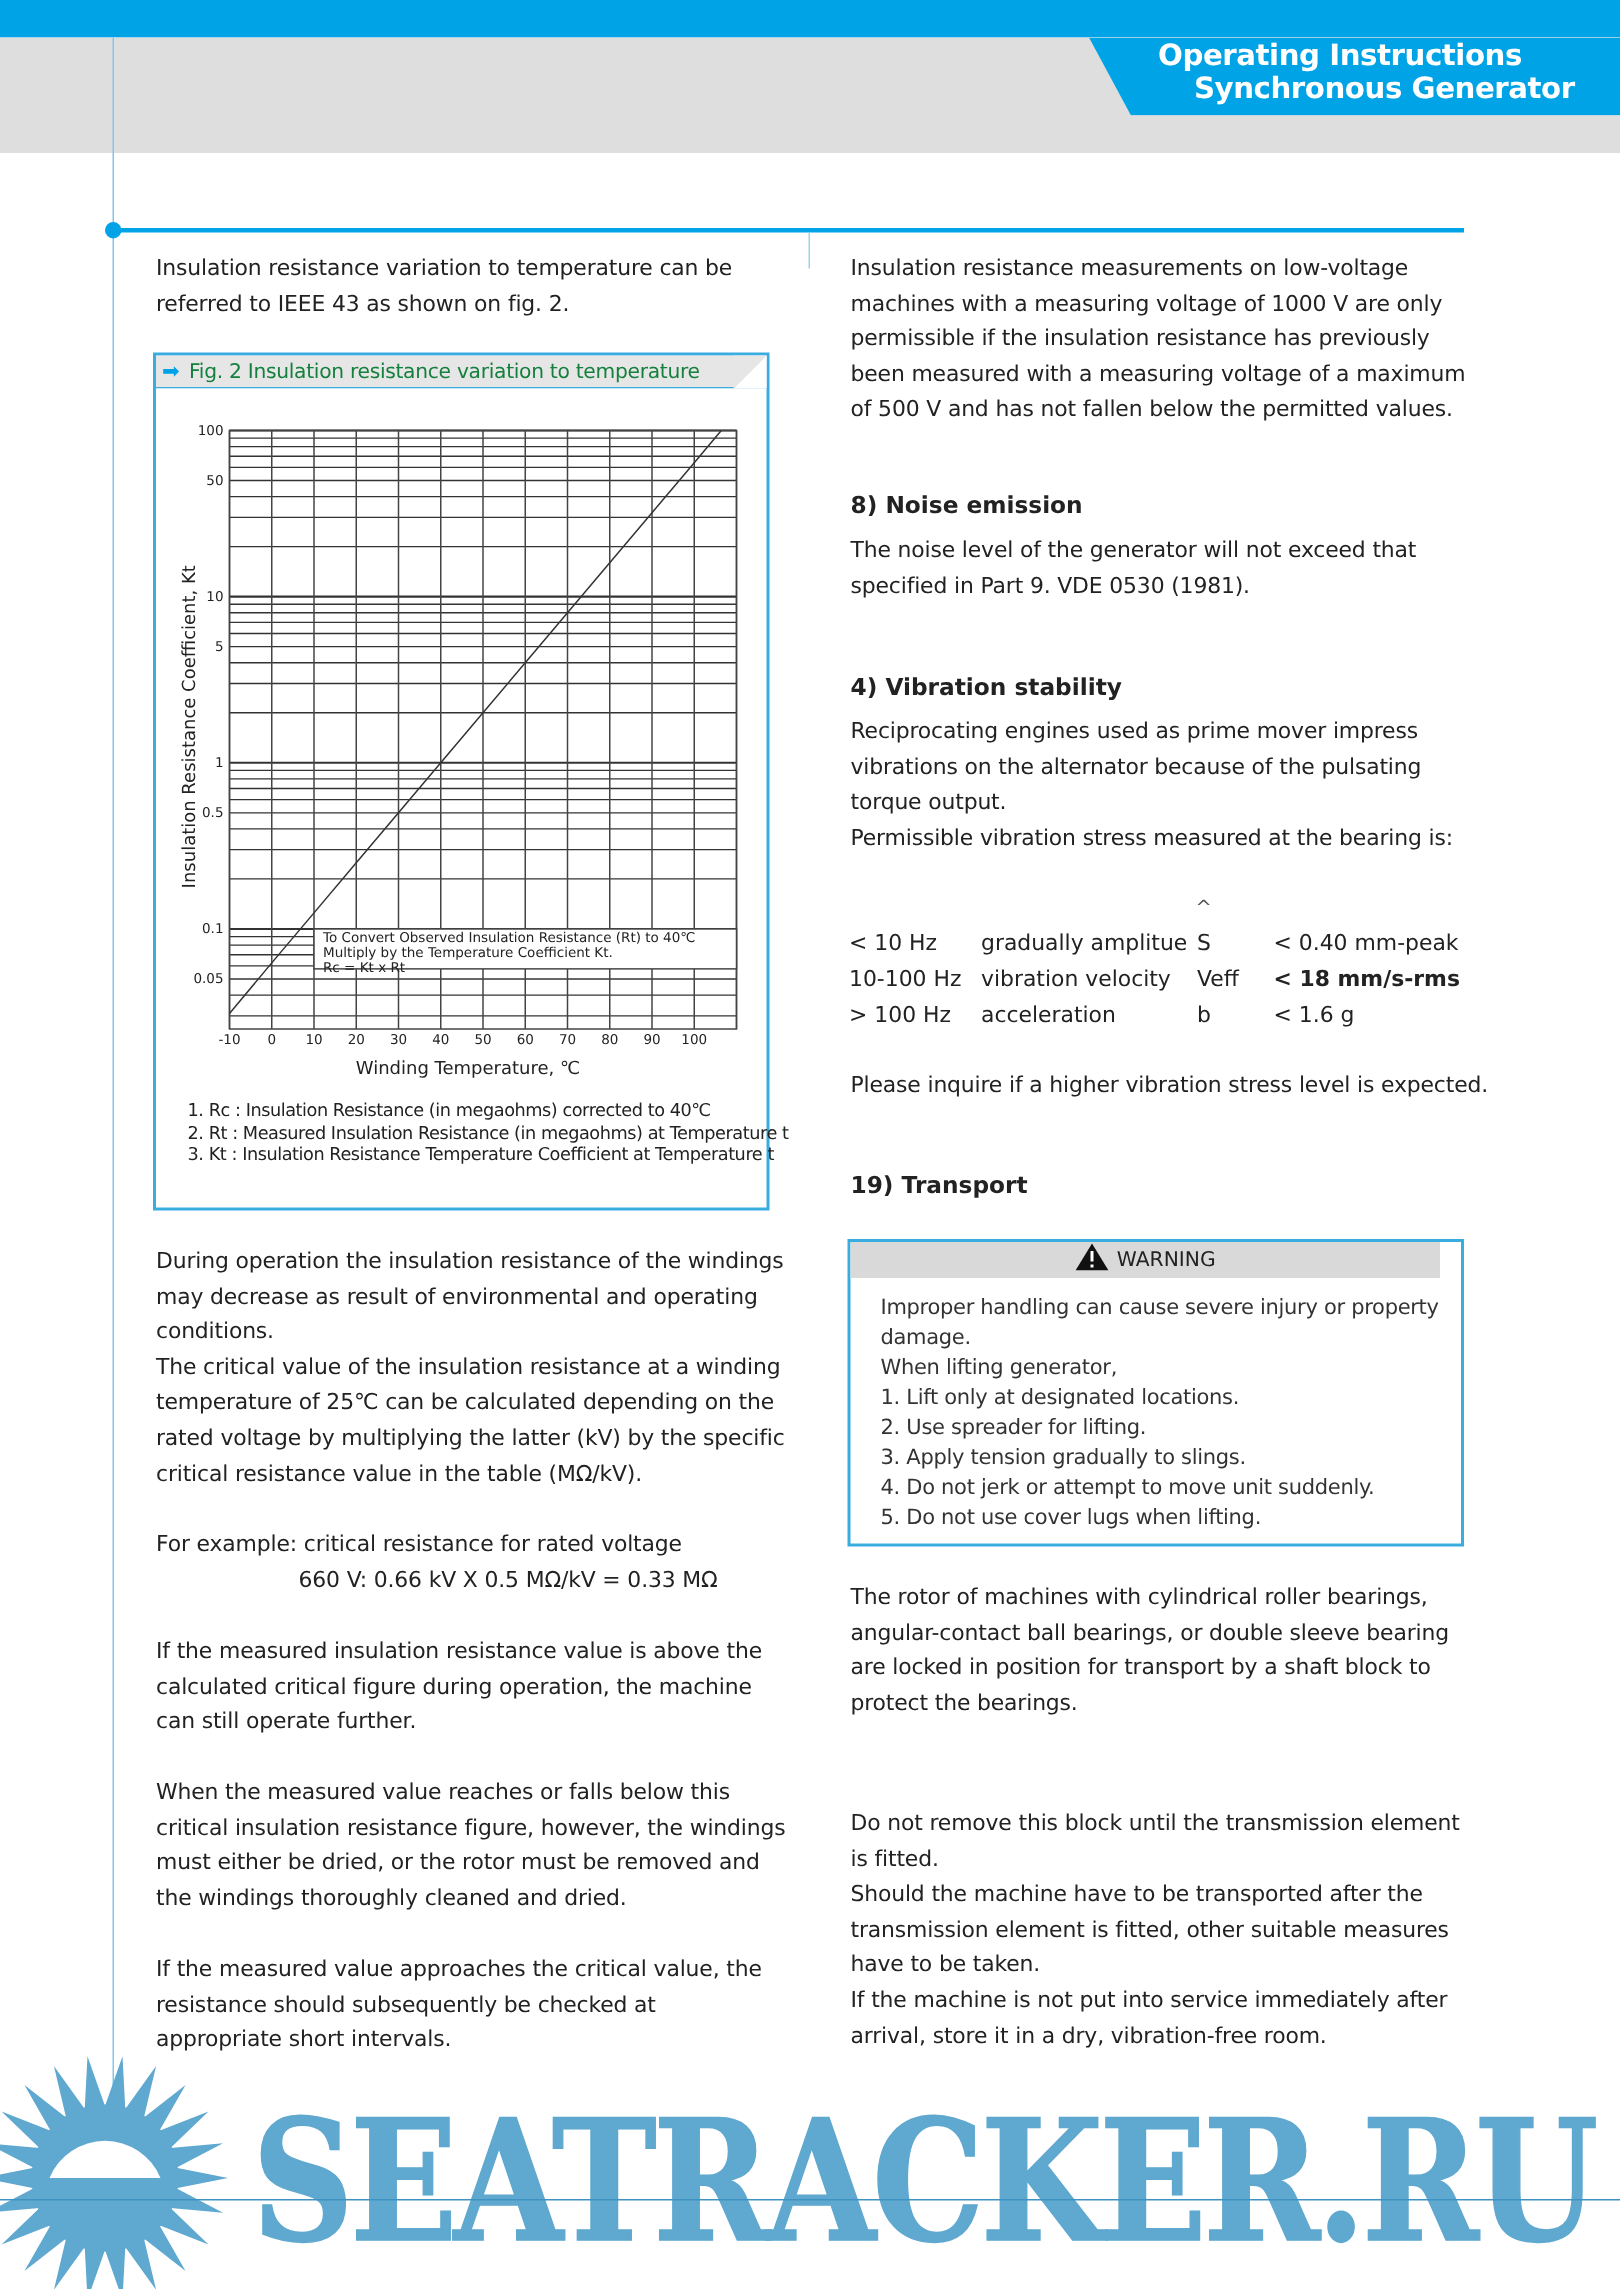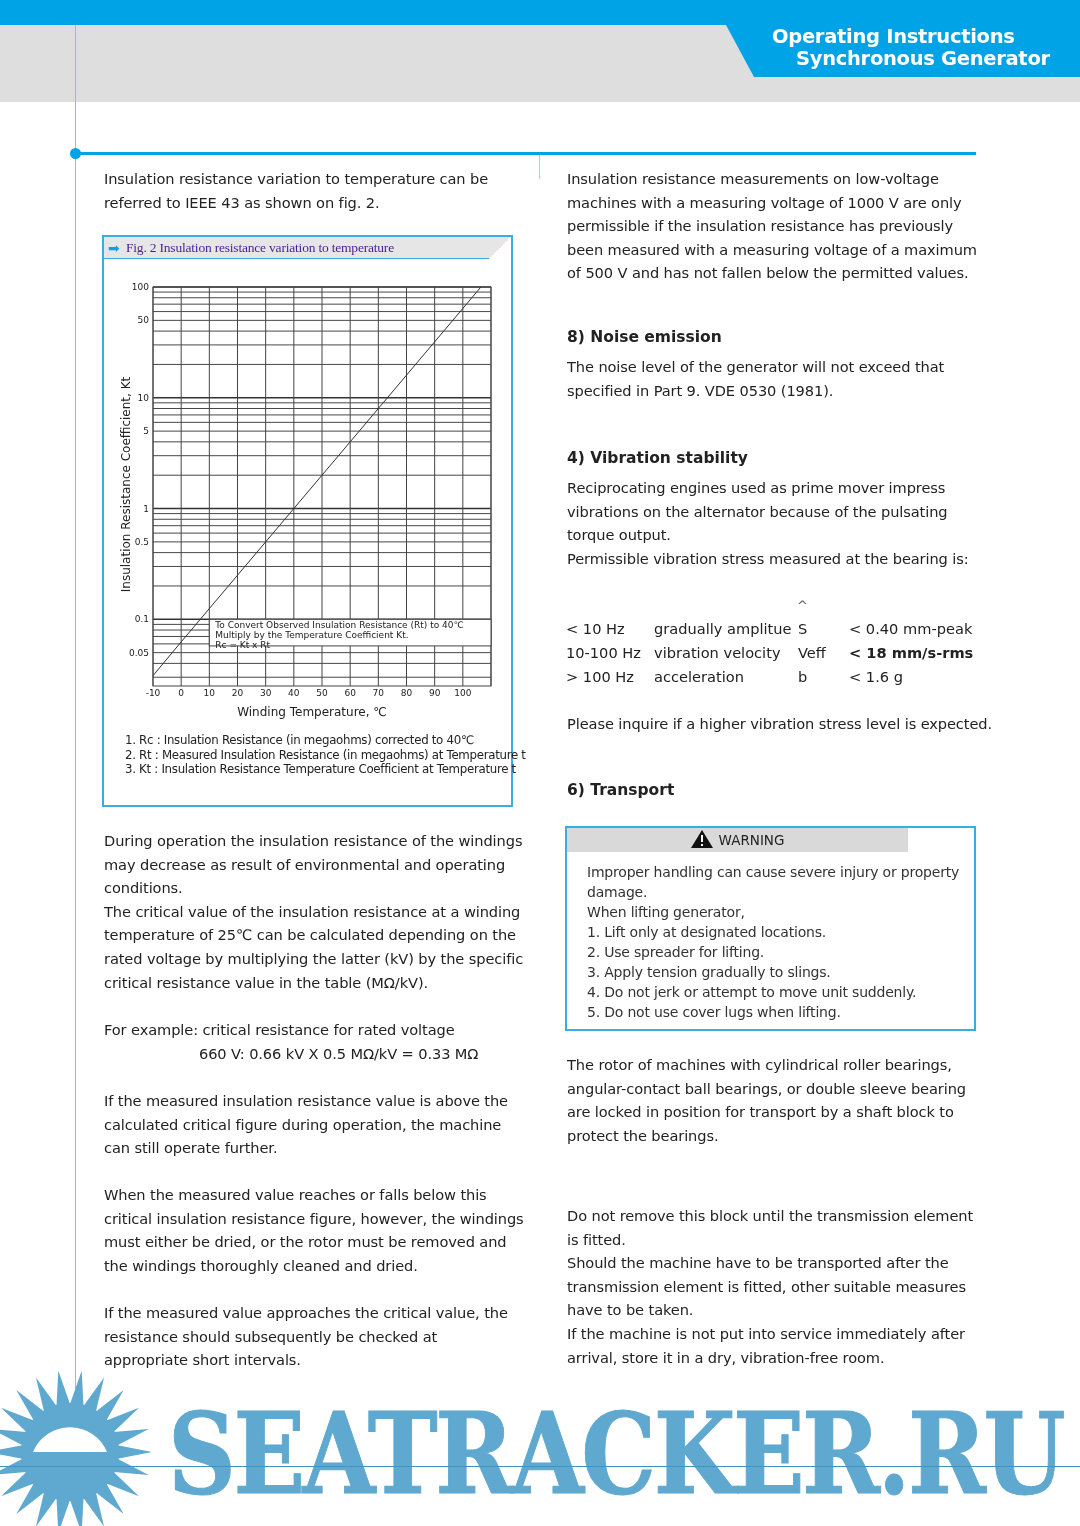--- a/index.html
+++ b/index.html
@@ -22,32 +22,32 @@
   .p { position: absolute; font-size: 14.6px; line-height: 23.6px; color: #222; letter-spacing: -0.1px; white-space: pre-line; }
   .h { position: absolute; font-size: 15.5px; font-weight: bold; color: #222; }
 
   
   .fig { position: absolute; left: 102px; top: 235px; width: 411px; height: 572px; border: 2px solid #39ace0; }
   .fig-head { position: absolute; left: 0; top: 0; width: 407px; height: 22px; background: #e6e6e6; border-bottom: 1px solid #39ace0;
      clip-path: polygon(0 0, 100% 0, 100% 0, 100% 100%, 0 100%); }
   .fig-head-corner { position: absolute; right: 0; top: 0; width: 22px; height: 22px;
      background: linear-gradient(135deg, #e6e6e6 50%, #fff 50%); }
   .fig-arrow { position: absolute; left: 4px; top: 3px; font-size: 14px; color: #00a3e6; }
-  .fig-title { position: absolute; left: 22px; top: 3px; font-size: 13.5px; color: #4c1d95; letter-spacing: -0.2px; font-family: Liberation Serif, serif; }
+  .fig-title { position: absolute; left: 22px; top: 3px; font-size: 13.5px; color: #15803d; letter-spacing: -0.2px; }
 
   .chart-svg { position: absolute; left: 0; top: 0; }
   .legend-notes { position: absolute; left: 125px; top: 733px; font-size: 11.8px; line-height: 14.6px; color: #222; letter-spacing: -0.3px; }
 
   
   .vib { position: absolute; left: 566px; font-size: 14.6px; color: #222; }
   .vib span { position: absolute; white-space: nowrap; }
 
   
   .warn { position: absolute; left: 565px; top: 826px; width: 411px; height: 205px; border: 2px solid #39ace0; background: #fff; }
-  .warn-head { position: absolute; left: 0; top: 0; width: 341px; height: 24px; background: #d9d9d9; text-align: center; font-size: 13.5px; line-height: 24px; color: #222; }
+  .warn-head { position: absolute; left: 0; top: 0; width: 393px; height: 24px; background: #d9d9d9; text-align: center; font-size: 13.5px; line-height: 24px; color: #222; }
   .warn-icon { display: inline-block; vertical-align: middle; margin-right: 6px; position: relative; top: -2px; }
   .warn-body { position: absolute; left: 20px; top: 34px; font-size: 14px; line-height: 20px; color: #333; white-space: pre-line; letter-spacing: -0.2px; }
 
   
   .wm { position: absolute; left: 0; top: 1365px; width: 1080px; height: 161px; pointer-events: none; }
   .wm-line { position: absolute; left: 0; top: 1466px; width: 1080px; height: 1px; background: #3f93c2; }
 
   .footer { position: absolute; left: 638px; top: 1524px; font-size: 11px; color: #555; letter-spacing: -0.3px; white-space: nowrap; margin-top: 20px; }
   .footer .pg { font-size: 15px; color: #4a7aa4; }
 </style>
@@ -227,21 +227,21 @@
 </div>
 <div class="vib" style="top:668px;">
   <span style="left:0;">&gt; 100 Hz</span>
   <span style="left:88px;">acceleration</span>
   <span style="left:232px;">b</span>
   <span style="left:283px;">&lt; 1.6 g</span>
 </div>
 
 <div class="p" style="left:567px; top:712px;">Please inquire if a higher vibration stress level is expected.</div>
 
-<div class="h" style="left:567px; top:781px;">6) Transport</div>
+<div class="h" style="left:567px; top:781px;">19) Transport</div>
 
 <div class="warn">
   <div class="warn-head">
     <svg class="warn-icon" width="22" height="18" viewBox="0 0 22 18">
       <polygon points="11,0 22,18 0,18" fill="#111"></polygon>
       <rect x="10" y="5" width="2" height="7" fill="#fff"></rect>
       <rect x="10" y="14" width="2" height="2" fill="#fff"></rect>
     </svg><span>WARNING</span>
   </div>
   <div class="warn-body">Improper handling can cause severe injury or property

